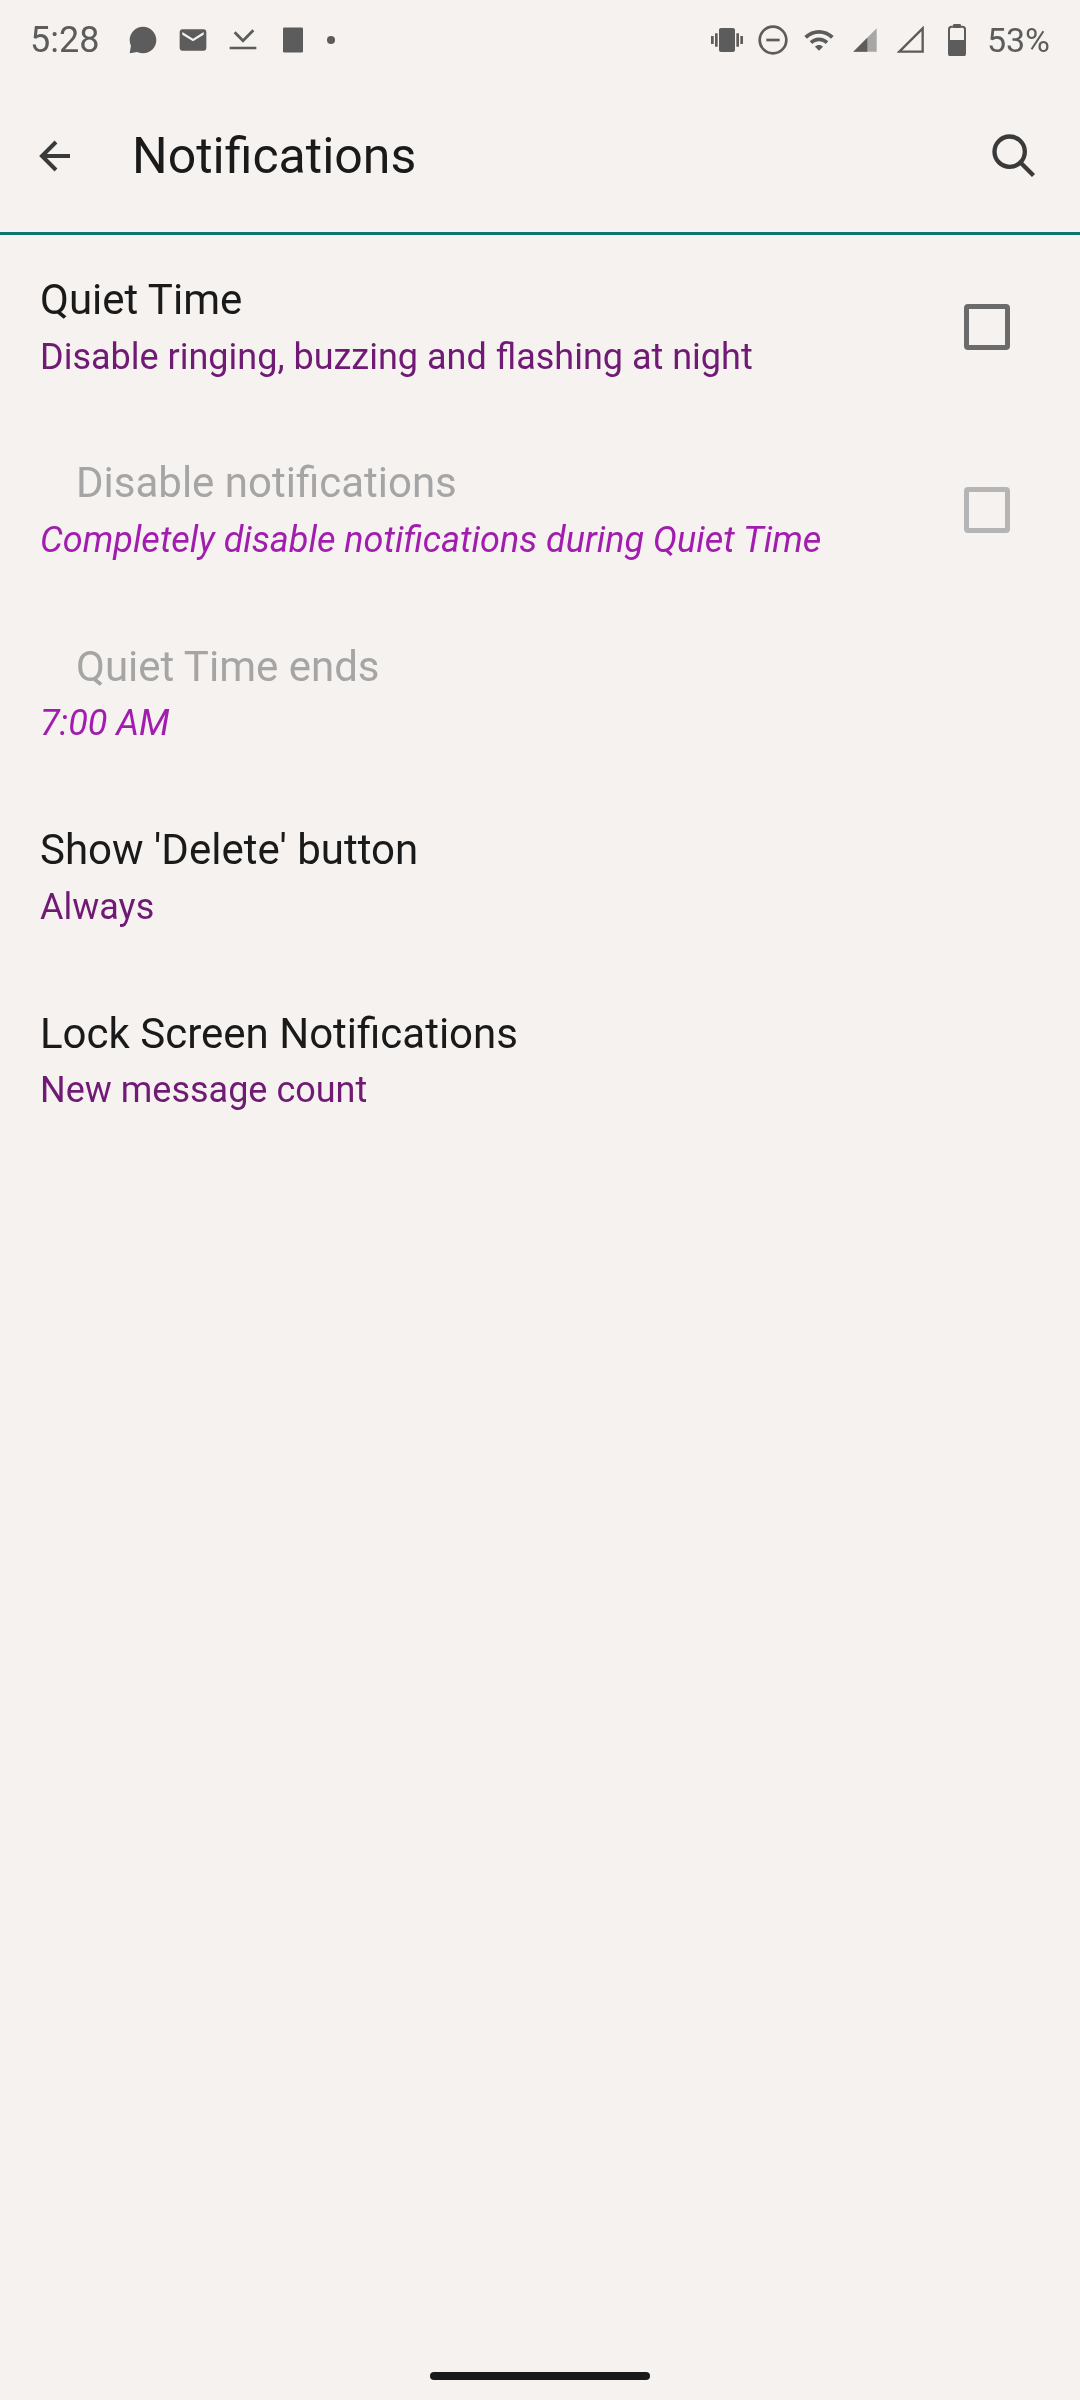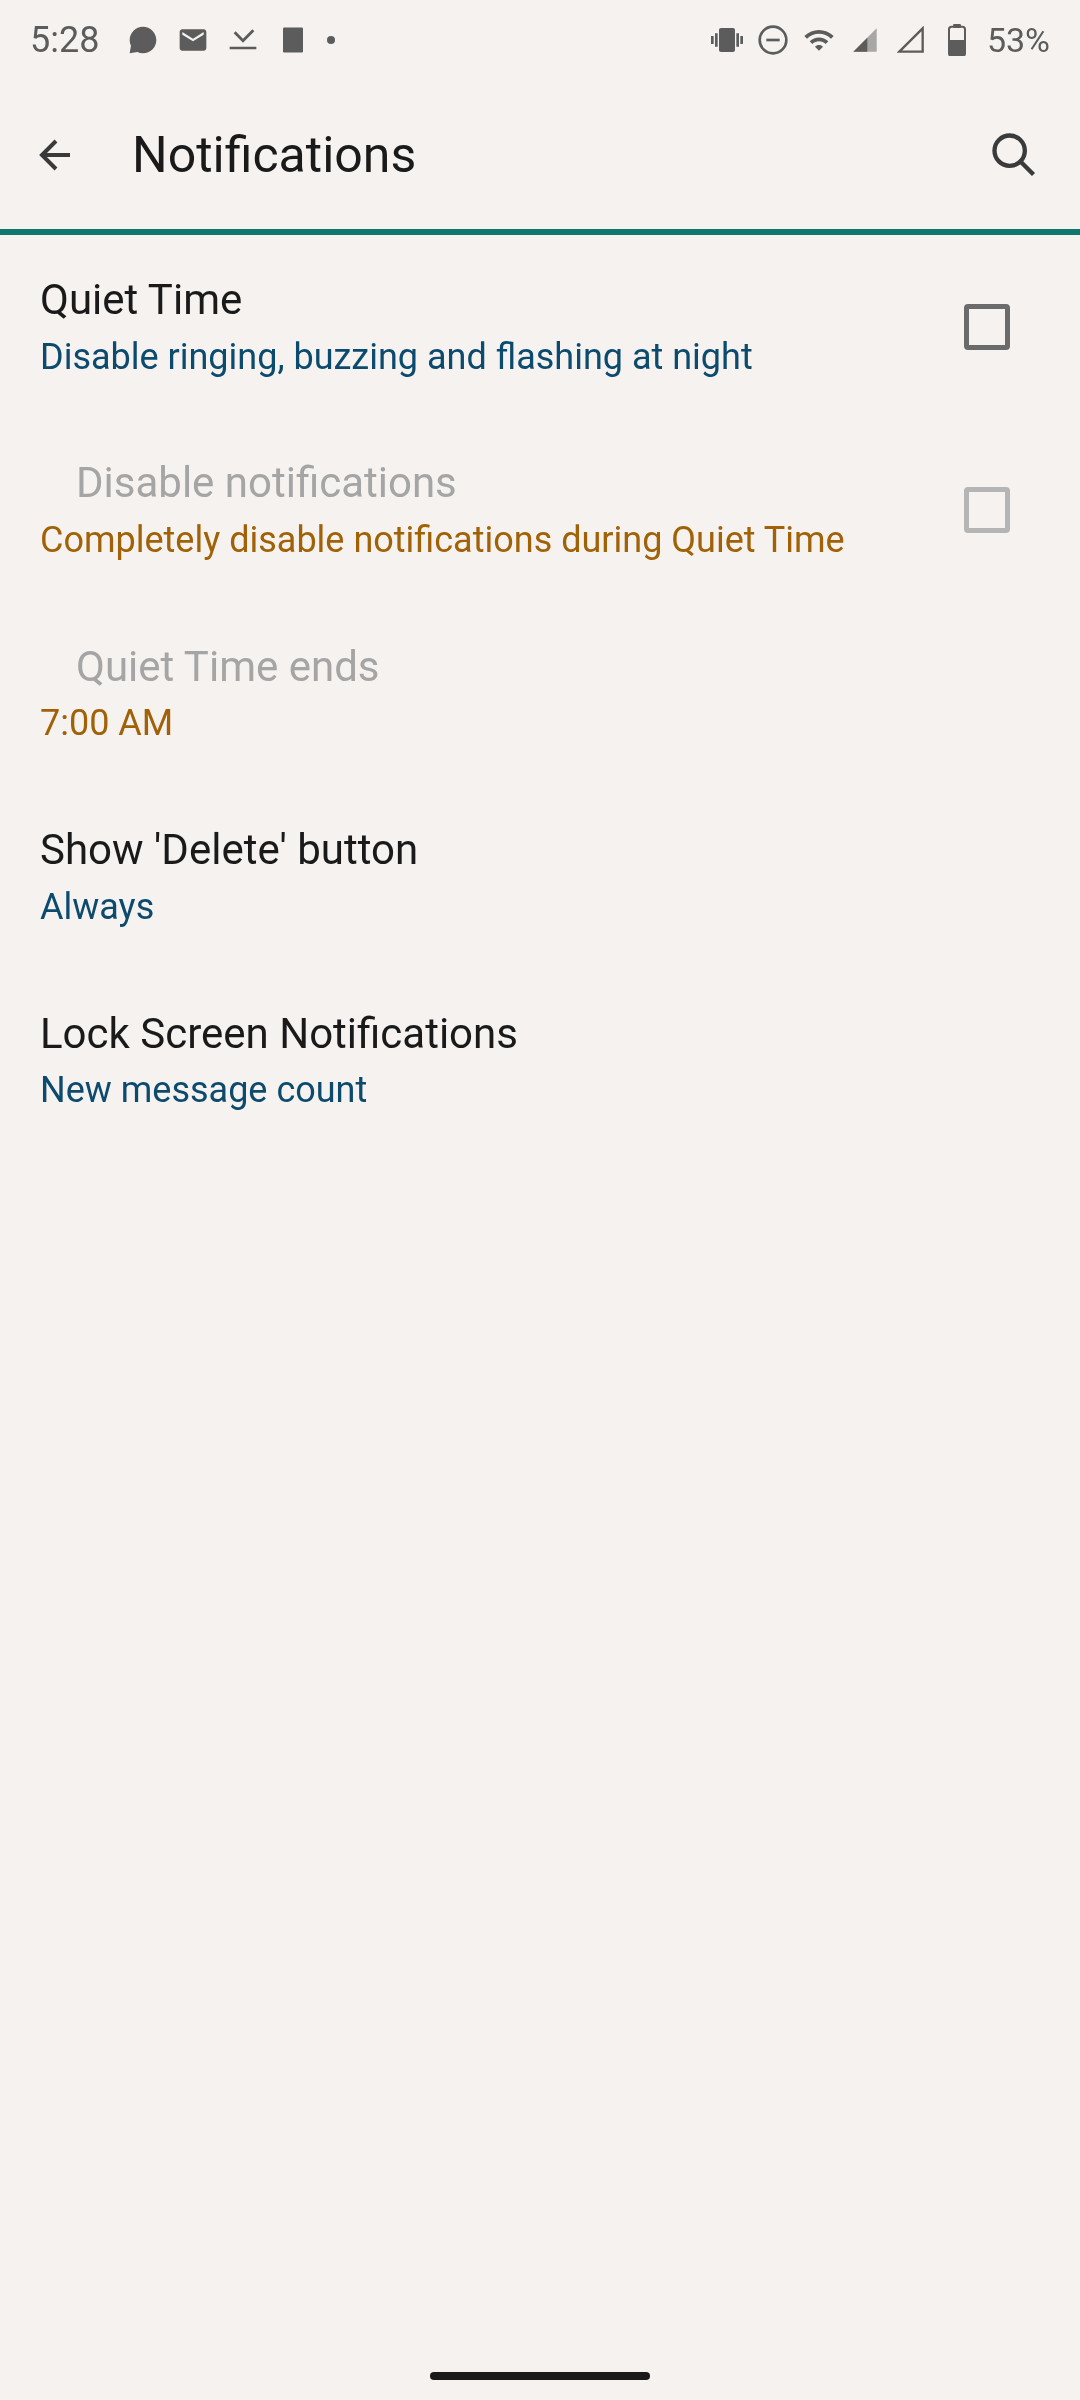--- a/index.html
+++ b/index.html
@@ -54,21 +54,21 @@
       width: 8px;
       height: 8px;
       border-radius: 50%;
       background: #5c5c5c;
     }
     .app-bar {
       height: 155px;
       display: flex;
       align-items: center;
       padding: 0 20px;
-      border-bottom: 6px solid #0f766e;
+      border-bottom: 3px solid #0f766e;
     }
     .back-button {
       width: 72px;
       height: 72px;
       display: flex;
       align-items: center;
       justify-content: center;
       cursor: pointer;
     }
     .app-title {
@@ -102,30 +102,31 @@
     }
     .setting-title {
       font-size: 42px;
       font-weight: 400;
       color: #1a1a1a;
       line-height: 1.3;
     }
     .setting-subtitle {
       font-size: 36px;
       font-weight: 400;
-      color: #0c4a6e;
+      color: #701a75;
       margin-top: 6px;
       line-height: 1.3;
     }
     .setting-item.disabled .setting-title {
       color: #a5a5a5;
       margin-left: 36px;
     }
     .setting-item.disabled .setting-subtitle {
-      color: #a16207;
+      color: #a21caf;
+      font-style: italic;
     }
     .checkbox {
       width: 46px;
       height: 46px;
       border: 5px solid #6b6b6b;
       border-radius: 4px;
       flex-shrink: 0;
       margin-right: 30px;
     }
     .setting-item.disabled .checkbox {

